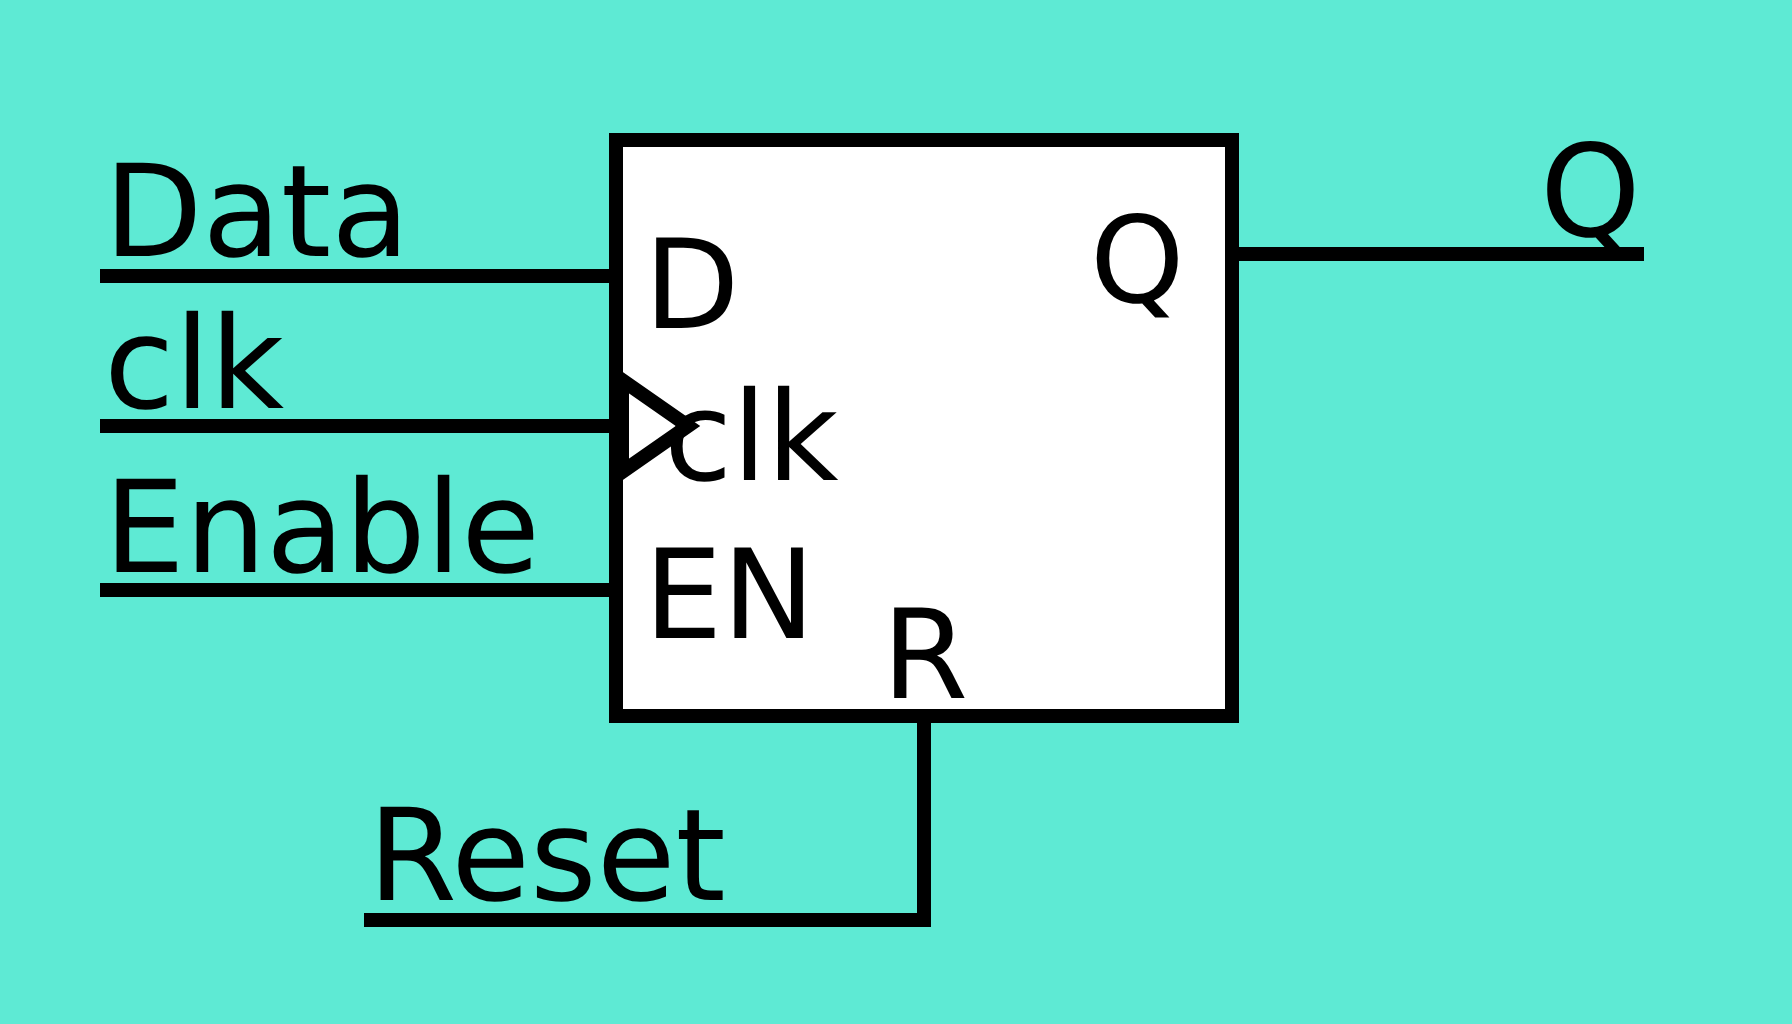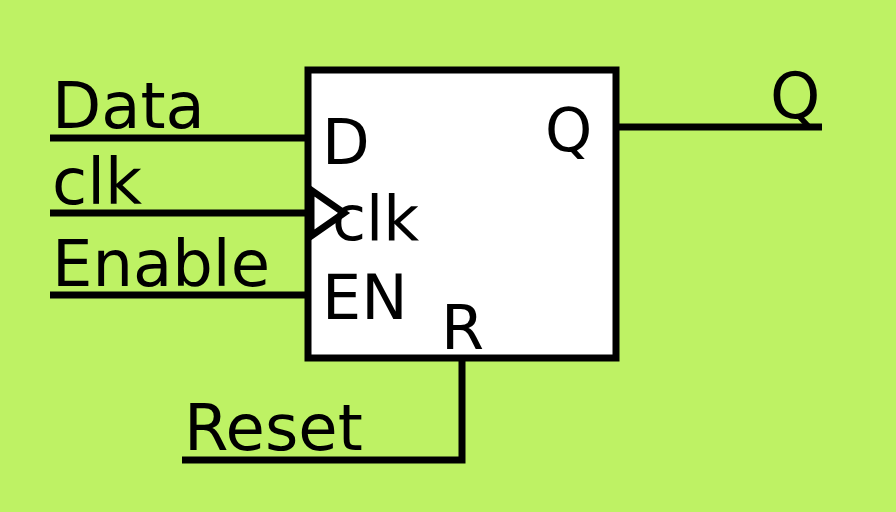--- a/index.html
+++ b/index.html
@@ -10,21 +10,21 @@
   body {
     width: 896px;
     height: 512px;
     overflow: hidden;
     font-family: "DejaVu Sans", sans-serif;
   }
   #diagram-root {
     position: relative;
     width: 896px;
     height: 512px;
-    background: #bef264;
+    background: #5eead4;
   }
   svg#dff-svg {
     display: block;
     width: 896px;
     height: 512px;
   }
   .wire {
     stroke: #000000;
     stroke-width: 7;
     stroke-linecap: butt;

